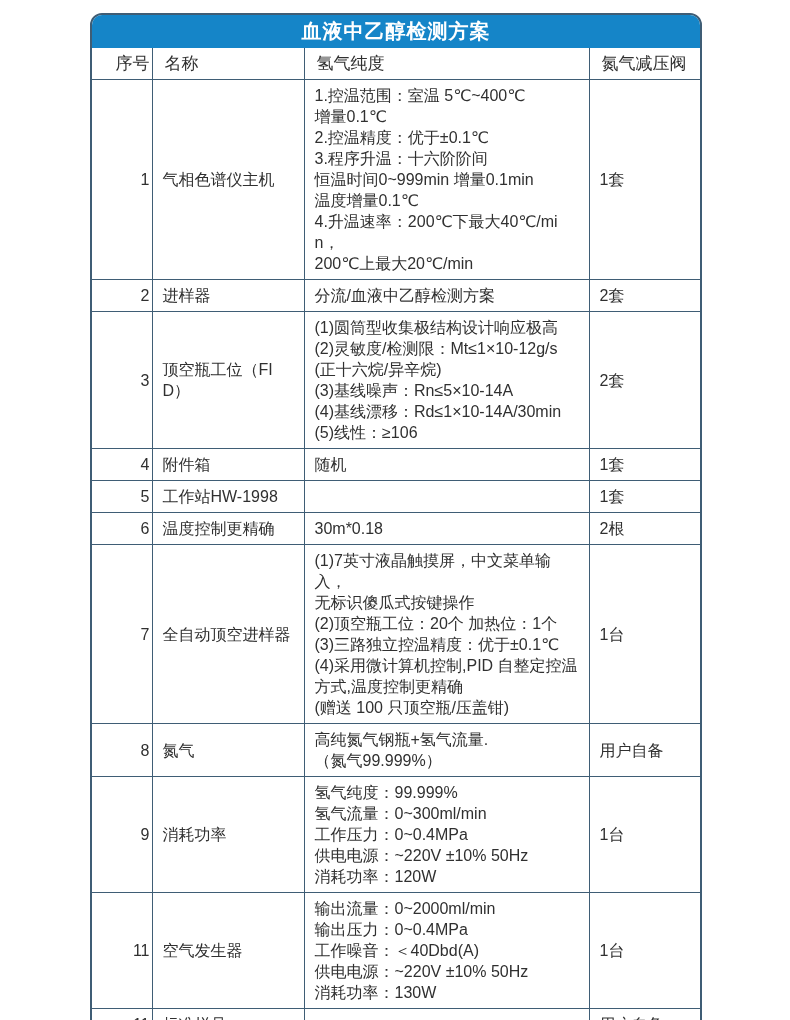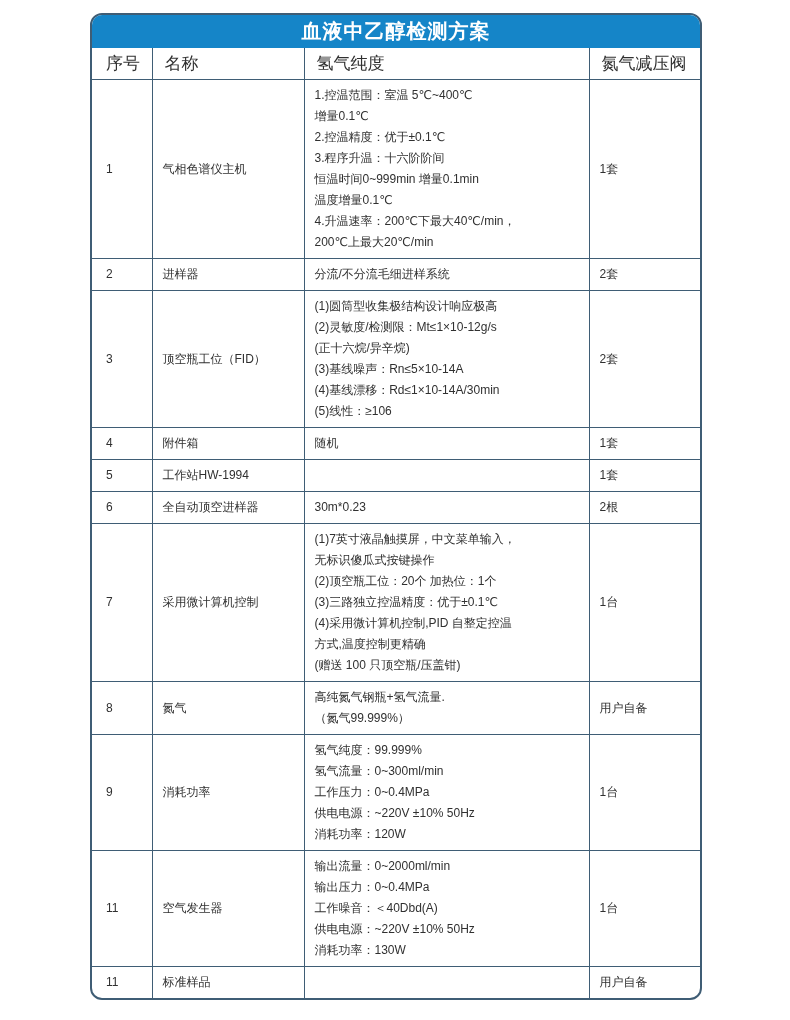--- a/index.html
+++ b/index.html
@@ -42,30 +42,30 @@
     border-style: hidden; 
     table-layout: fixed;
   }
   col.c1 { width: 60px; }
   col.c2 { width: 152px; }
   col.c3 { width: 285px; }
   col.c4 { width: 111px; }
   th, td {
     border: 1px solid var(--border-color, #3f5d75);
     color: var(--text-color, #303030);
-    font-size: 12px;
+    font-size: 16px;
     line-height: 21px;
     padding: 5px 10px;
     vertical-align: middle;
     text-align: left;
     font-weight: normal;
     word-break: break-all;
   }
   th { font-size: 17px; height: 21px; padding-left: 12px; }
-  th.num, td.num { text-align: left; padding-left: 14px; padding-right: 2px; }
+  th.num, td.num { text-align: right; padding-left: 14px; padding-right: 2px; }
   td.spec { white-space: pre-line; }
   tr.short td { height: 21px; }
 </style>
 </head>
 <body>
 
 <div class="page">
   <div class="card">
     <div class="title-bar">血液中乙醇检测方案</div>
     <table class="spec-table">
@@ -93,21 +93,21 @@
 3.程序升温：十六阶阶间
 恒温时间0~999min 增量0.1min
 温度增量0.1℃
 4.升温速率：200℃下最大40℃/min，
 200℃上最大20℃/min</td>
             <td>1套</td>
           </tr>
           <tr class="short">
             <td class="num">2</td>
             <td>进样器</td>
-            <td class="spec">分流/不分流毛细进样系统</td>
+            <td class="spec">分流/血液中乙醇检测方案</td>
             <td>2套</td>
           </tr>
           <tr>
             <td class="num">3</td>
             <td>顶空瓶工位（FID）</td>
             <td class="spec">(1)圆筒型收集极结构设计响应极高
 (2)灵敏度/检测限：Mt≤1×10-12g/s
 (正十六烷/异辛烷)
 (3)基线噪声：Rn≤5×10-14A
 (4)基线漂移：Rd≤1×10-14A/30min
@@ -115,33 +115,33 @@
             <td>2套</td>
           </tr>
           <tr class="short">
             <td class="num">4</td>
             <td>附件箱</td>
             <td class="spec">随机</td>
             <td>1套</td>
           </tr>
           <tr class="short">
             <td class="num">5</td>
-            <td>工作站HW-1994</td>
+            <td>工作站HW-1998</td>
             <td class="spec"></td>
             <td>1套</td>
           </tr>
           <tr class="short">
             <td class="num">6</td>
-            <td>全自动顶空进样器</td>
-            <td class="spec">30m*0.23</td>
+            <td>温度控制更精确</td>
+            <td class="spec">30m*0.18</td>
             <td>2根</td>
           </tr>
           <tr>
             <td class="num">7</td>
-            <td>采用微计算机控制</td>
+            <td>全自动顶空进样器</td>
             <td class="spec">(1)7英寸液晶触摸屏，中文菜单输入，
 无标识傻瓜式按键操作
 (2)顶空瓶工位：20个 加热位：1个
 (3)三路独立控温精度：优于±0.1℃
 (4)采用微计算机控制,PID 自整定控温
 方式,温度控制更精确
 (赠送 100 只顶空瓶/压盖钳)</td>
             <td>1台</td>
           </tr>
           <tr>

